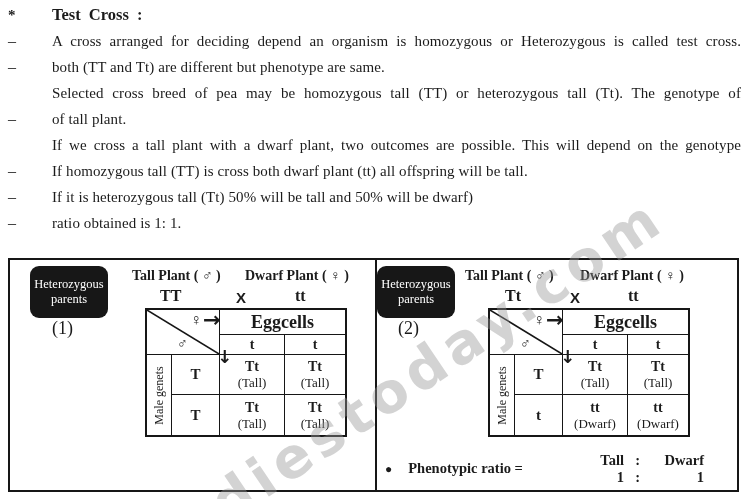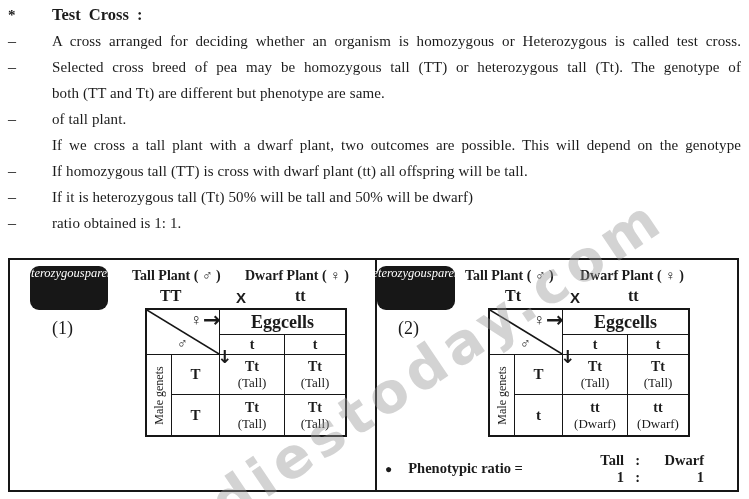--- a/index.html
+++ b/index.html
@@ -17,23 +17,23 @@
   .line { line-height:26px; font-size:15px; letter-spacing:0.1px; }
   .line.fill { text-align:justify; text-align-last:justify; }
   .title-line { line-height:26px; font-size:16.5px; font-weight:bold; word-spacing:4px; }
   
   .figure-box {
     position:absolute; left:8px; top:258px; width:727px; height:230px;
     border:2px solid #161616; background:transparent;
   }
   .divider { position:absolute; left:365px; top:0; width:2px; height:230px; background:#161616; }
   .badge {
-    position:absolute; width:78px; height:44px; background:#171717; color:#fff;
+    position:absolute; width:78px; height:52px; background:#171717; color:#fff;
     border-radius:9px; text-align:center; font-size:12.5px; line-height:15px;
-    display:flex; flex-direction:row; justify-content:center;font-style:italic;
+    display:flex; flex-direction:column; justify-content:center;
   }
   .panel-number { position:absolute; font-size:18px; }
   .parent-label { position:absolute; font-size:14px; font-weight:bold; white-space:nowrap; }
   .genotype { position:absolute; font-size:16px; font-weight:bold; }
   .cross-x { position:absolute; font-size:15px; font-weight:bold; font-family:"Liberation Sans", sans-serif; }
   
   .punnett {
     position:absolute; display:grid; background:#fff;
     grid-template-columns:25px 48px 65px 60px;
     grid-template-rows:25px 20px 40px 40px;
@@ -84,44 +84,44 @@
     <div class="para">
       <span class="marker star">*</span>
       <div class="ptext">
           <div class="title-line">Test Cross :</div>
         </div>
     </div>
 
     <div class="para">
       <span class="marker">–</span>
       <div class="ptext">
-          <div class="line fill">A cross arranged for deciding whether an organism is homozygous or Heterozygous is called test cross.</div>
-        </div>
-    </div>
-
-    <div class="para">
-      <span class="marker">–</span>
-      <div class="ptext">
+          <div class="line fill">A cross arranged for deciding depend an organism is homozygous or Heterozygous is called test cross.</div>
+        </div>
+    </div>
+
+    <div class="para">
+      <span class="marker">–</span>
+      <div class="ptext">
+        <div class="line">both (TT and Tt) are different but phenotype are same.</div>
         <div class="line fill">Selected cross breed of pea may be homozygous tall (TT) or heterozygous tall (Tt). The genotype of</div>
-        <div class="line">both (TT and Tt) are different but phenotype are same.</div>
       </div>
     </div>
 
     <div class="para">
       <span class="marker">–</span>
       <div class="ptext">
         <div class="line">of tall plant.</div>
         <div class="line fill">If we cross a tall plant with a dwarf plant, two outcomes are possible. This will depend on the genotype</div>
       </div>
     </div>
 
     <div class="para">
       <span class="marker">–</span>
       <div class="ptext">
-          <div class="line">If homozygous tall (TT) is cross with dwarf plant (tt) all offspring will be tall.</div>
+          <div class="line">If homozygous tall (TT) is cross both dwarf plant (tt) all offspring will be tall.</div>
         </div>
     </div>
 
     <div class="para">
       <span class="marker">–</span>
       <div class="ptext">
           <div class="line">If it is heterozygous tall (Tt) 50% will be tall and 50% will be dwarf)</div>
         </div>
     </div>
 

